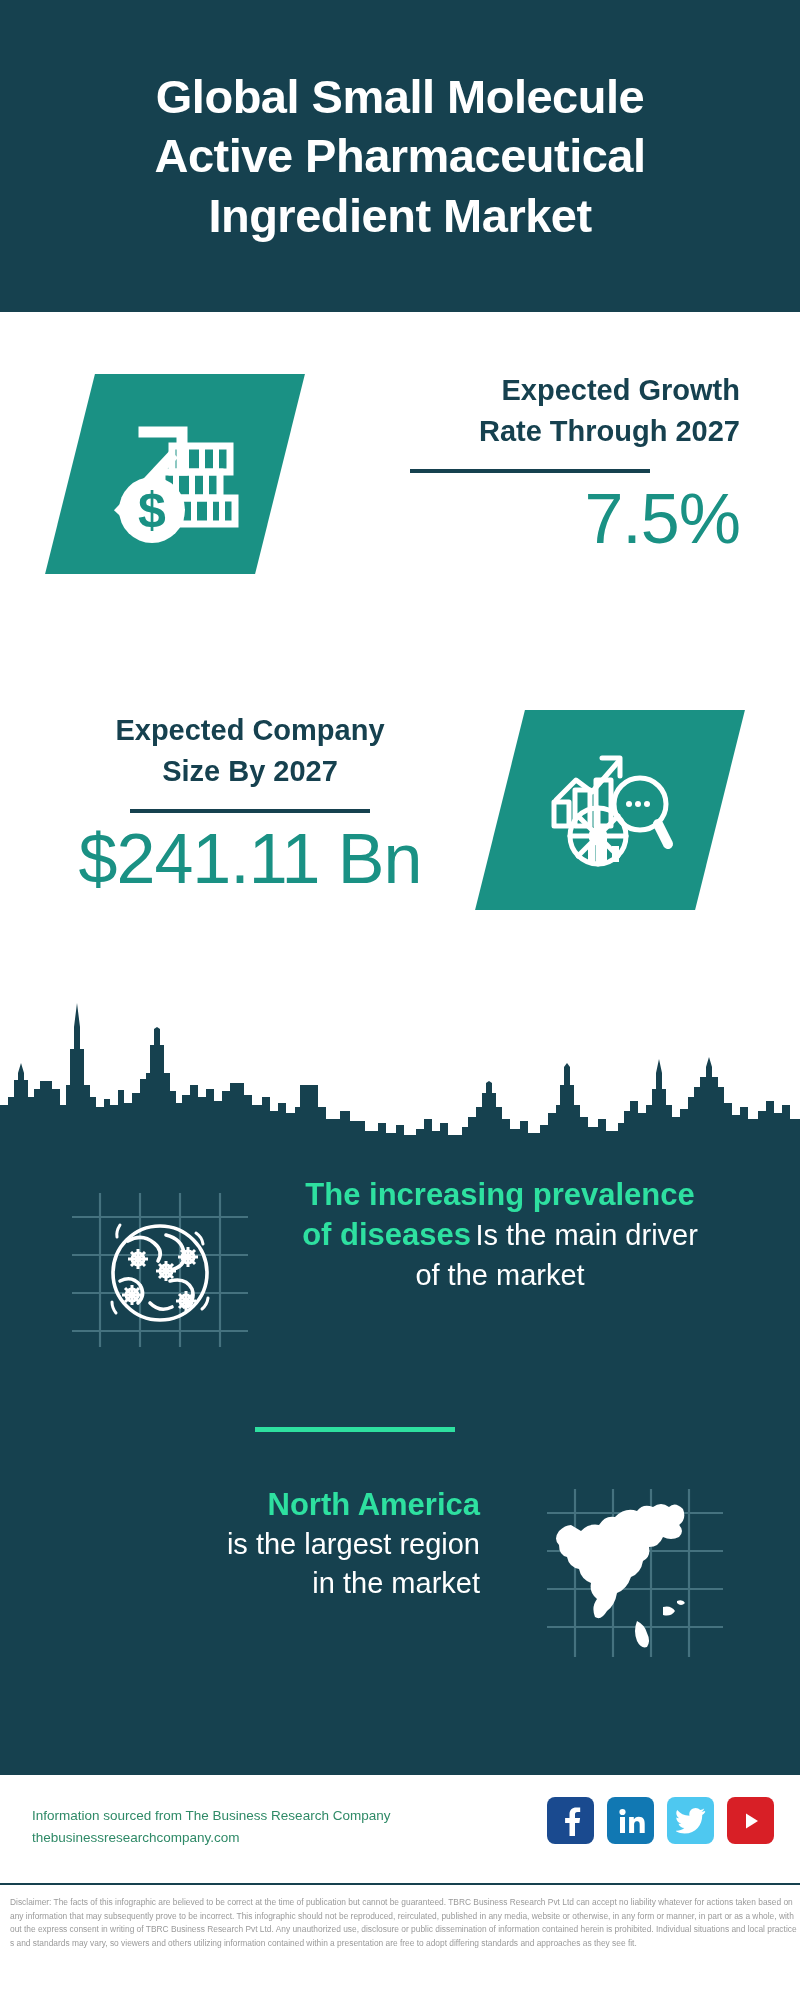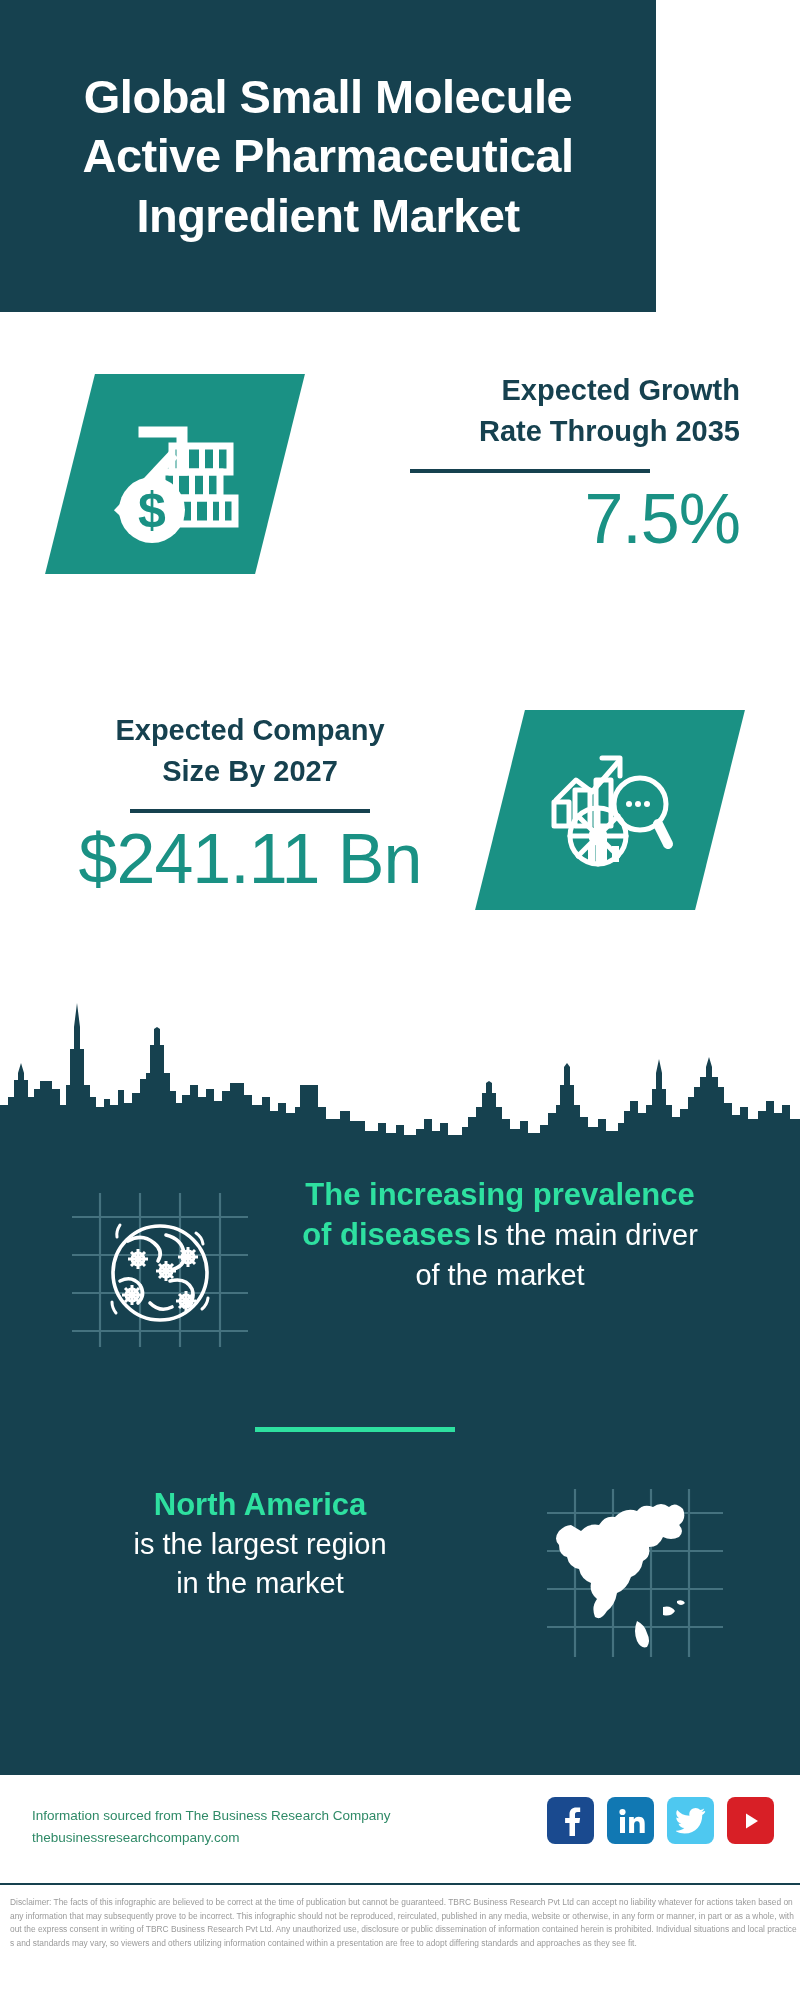--- a/index.html
+++ b/index.html
@@ -6,21 +6,21 @@
   html,body {
     width:800px; height:2000px;
     background:#ffffff;
     font-family:"Liberation Sans", sans-serif;
     overflow:hidden;
   }
   .page { position:relative; width:800px; height:2000px; background:#fff; }
 
   
   .header {
-    position:absolute; left:0; top:0; width:656px; height:312px;
+    position:absolute; left:0; top:0; width:800px; height:312px;
     background:#16414f;
     display:flex; align-items:center; justify-content:center;
   }
   .header-title {
     color:#ffffff;
     font-size:47px;
     font-weight:bold;
     line-height:1.26;
     text-align:center;
     letter-spacing:-0.5px;
@@ -85,21 +85,21 @@
   .driver-row { position:absolute; left:0; top:30px; width:800px; height:230px;padding-left:28px; }
   .grid-box-left { position:absolute; left:70px; top:20px; width:180px; height:170px; }
   .driver-text { position:absolute; left:300px; top:10px; width:400px; text-align:center; }
   .hl-green { color:#2ee0a0; font-size:31px; font-weight:bold; line-height:1.3; }
   .white-txt { color:#ffffff; font-size:29px; font-weight:normal; line-height:1.33; }
   .divider-green {
     position:absolute; left:255px; top:292px;
     width:200px; height:5px; background:#2ee0a0;
   }
   .region-row { position:absolute; left:0; top:340px; width:800px; height:220px; }
-  .region-text { position:absolute; left:40px; top:10px; width:440px; text-align:center; }
+  .region-text { position:absolute; left:40px; top:10px; width:440px; text-align:right; }
   .grid-box-right { position:absolute; left:545px; top:8px; width:180px; height:180px; }
 
   
   .footer {
     position:absolute; left:0; top:1775px; width:800px; height:110px;
     background:#ffffff;
     border-bottom:2px solid #16414f;
   }
   .src-block { position:absolute; left:32px; top:30px; }
   .src-line {
@@ -162,21 +162,21 @@
           <line x1="122" y1="96" x2="122" y2="122" stroke="#fff" stroke-width="6"></line>
 
           <circle cx="52" cy="108" r="33" fill="#fff"></circle>
           <text x="52" y="125" font-size="50" font-weight="bold" fill="#1a9184" text-anchor="middle" font-family="Liberation Sans, sans-serif">$</text>
         </svg>
       </div>
     </div>
 
     <div class="growth-text">
       <div class="lbl-dark">Expected Growth</div>
-      <div class="lbl-dark">Rate Through 2035</div>
+      <div class="lbl-dark">Rate Through 2027</div>
       <div class="rule-dark"></div>
       <div class="big-teal">7.5%</div>
     </div>
   </div>
 
   <div class="sec-size">
 
     <div class="size-text">
       <div class="lbl-dark">Expected Company</div>
       <div class="lbl-dark">Size By 2027</div>

